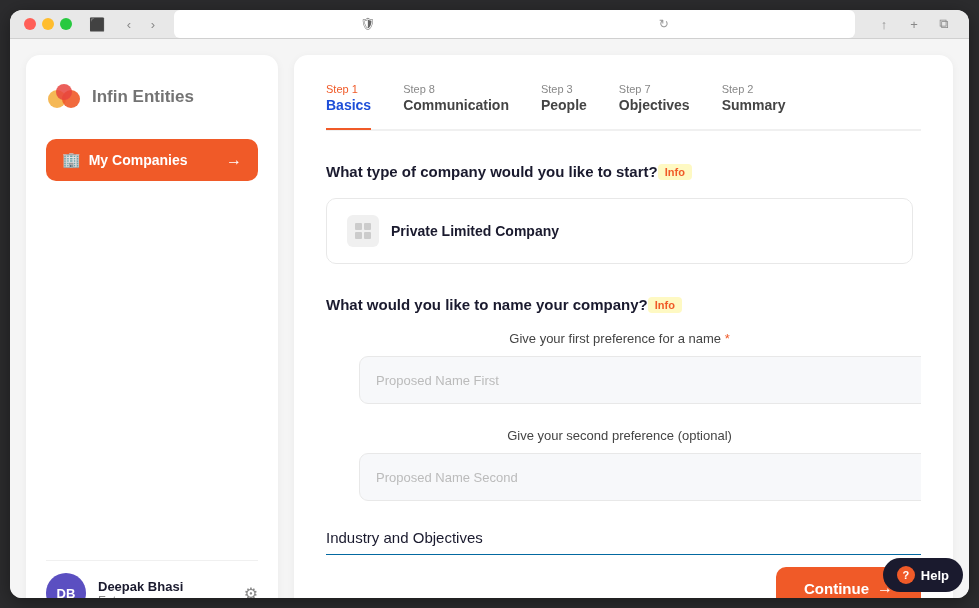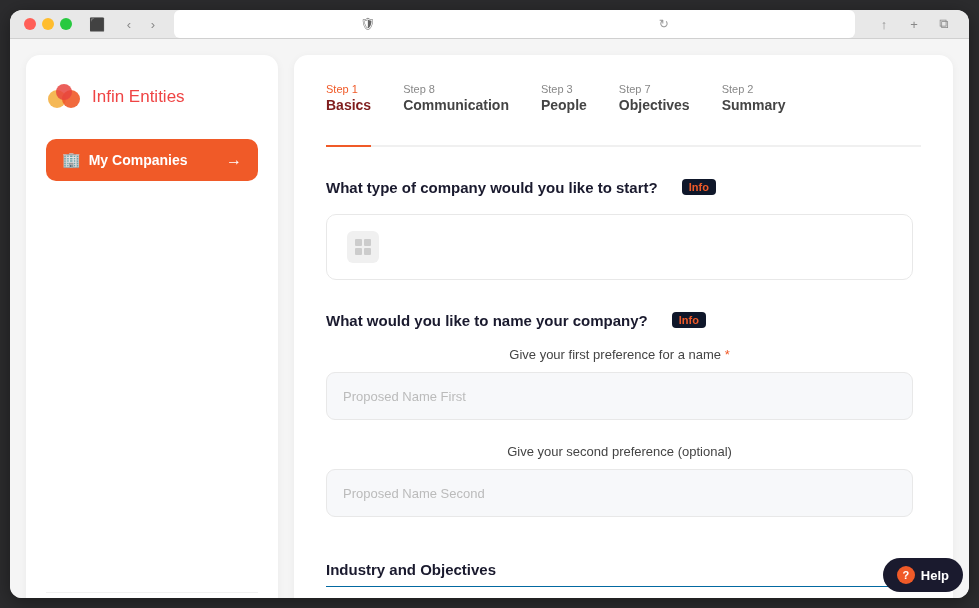--- a/index.html
+++ b/index.html
@@ -107,22 +107,22 @@
       margin-bottom: 24px;
     }
 
     .logo-icon {
       width: 36px;
       height: 36px;
     }
 
     .logo-text {
       font-size: 17px;
-      font-weight: 400;
-      color: #ef4444;
+      font-weight: 700;
+      color: #737373;
     }
 
     .my-companies-btn {
       background: #f05a28;
       color: #fff;
       border: none;
       border-radius: 10px;
       padding: 12px 16px;
       font-size: 14px;
       font-weight: 600;
@@ -218,21 +218,21 @@
       margin-bottom: 2px;
     }
 
     .step-name {
       font-size: 14px;
       font-weight: 600;
       color: #aaa;
     }
 
     .step-item.active .step-label { color: #f05a28; }
-    .step-item.active .step-name { color: #7f1d1d; border-bottom: 2px solid #f05a28; padding-bottom: 32px; margin-bottom: -18px; }
+    .step-item.active .step-name { color: #1d4ed8; border-bottom: 2px solid #f05a28; padding-bottom: 15px; margin-bottom: -18px; }
 
     .step-item.inactive .step-name { color: #444; }
     .step-item.inactive .step-label { color: #888; }
 
     
     .form-content {
       flex: 1;
       overflow-y: auto;
       padding-right: 8px;
     }
@@ -248,29 +248,29 @@
       background: #f05a28;
       border-radius: 4px;
     }
 
     .section-title {
       font-size: 15px;
       font-weight: 700;
       color: #1a1a2e;
       margin-bottom: 18px;
       display: flex;
-      align-items: flex-start;
-      gap: 24px;
+      align-items: flex-end;
+      gap: 0;
     }
 
     .info-badge {
       font-size: 11px;
       color: #f05a28;
       font-weight: 600;
-      background: #0f172a;
+      background: #fef9c3;
       padding: 2px 7px;
       border-radius: 4px;
     }
 
     
     .company-type-row {
       display: flex;
       gap: 16px;
       margin-bottom: 32px;
     }
@@ -319,29 +319,30 @@
       width: 100%;
       height: 48px;
       background: #f7f8fa;
       border: 1.5px solid #e8e8e8;
       border-radius: 9px;
       padding: 0 16px;
       font-size: 13px;
       color: #aaa;
       outline: none;
       margin-bottom: 24px;
+      margin-left: 33px;
     }
 
     .text-input::placeholder { color: #bbb; }
 
     .industry-title {
       font-size: 15px;
-      font-weight: 700;
+      font-weight: 400;
       color: #1a1a2e;
-      margin-top: 20px;
+      margin-top: 4px;
     }
 
     
     .main-footer {
       display: flex;
       justify-content: flex-end;
       padding-top: 12px;
       border-top: 1px solid #0369a1;
       margin-top: 8px;
     }
@@ -440,20 +441,24 @@
           <span class="btn-icon">🏢</span>
           <span>My Companies</span>
         </div>
         <span class="btn-arrow">→</span>
       </button>
 
       <div class="sidebar-spacer"></div>
 
       <div class="user-profile">
         <div class="avatar">DB</div>
+        <div class="user-info">
+          <div class="user-name">Deepak Bhasi</div>
+          <div class="user-role">Entrepreneur</div>
+        </div>
         <span class="settings-icon">⚙</span>
       </div>
     </div>
 
     <div class="main-content">
 
       <div class="steps-nav">
         <div class="step-item active">
           <span class="step-label">Step 1</span>
           <span class="step-name">Basics</span>
@@ -487,20 +492,21 @@
         <div class="company-type-row">
           <div class="company-card">
             <div class="card-icon">
               <svg width="20" height="20" viewBox="0 0 20 20" fill="none">
                 <rect x="2" y="2" width="7" height="7" rx="1" fill="#ccc"></rect>
                 <rect x="11" y="2" width="7" height="7" rx="1" fill="#ccc"></rect>
                 <rect x="2" y="11" width="7" height="7" rx="1" fill="#ccc"></rect>
                 <rect x="11" y="11" width="7" height="7" rx="1" fill="#ccc"></rect>
               </svg>
             </div>
+            <span class="card-label">Private Limited Company</span>
           </div>
         </div>
 
         
         <div class="section-title">
           <span>What would you like to name your company?</span>
           <span class="info-badge">Info</span>
         </div>
 
         

